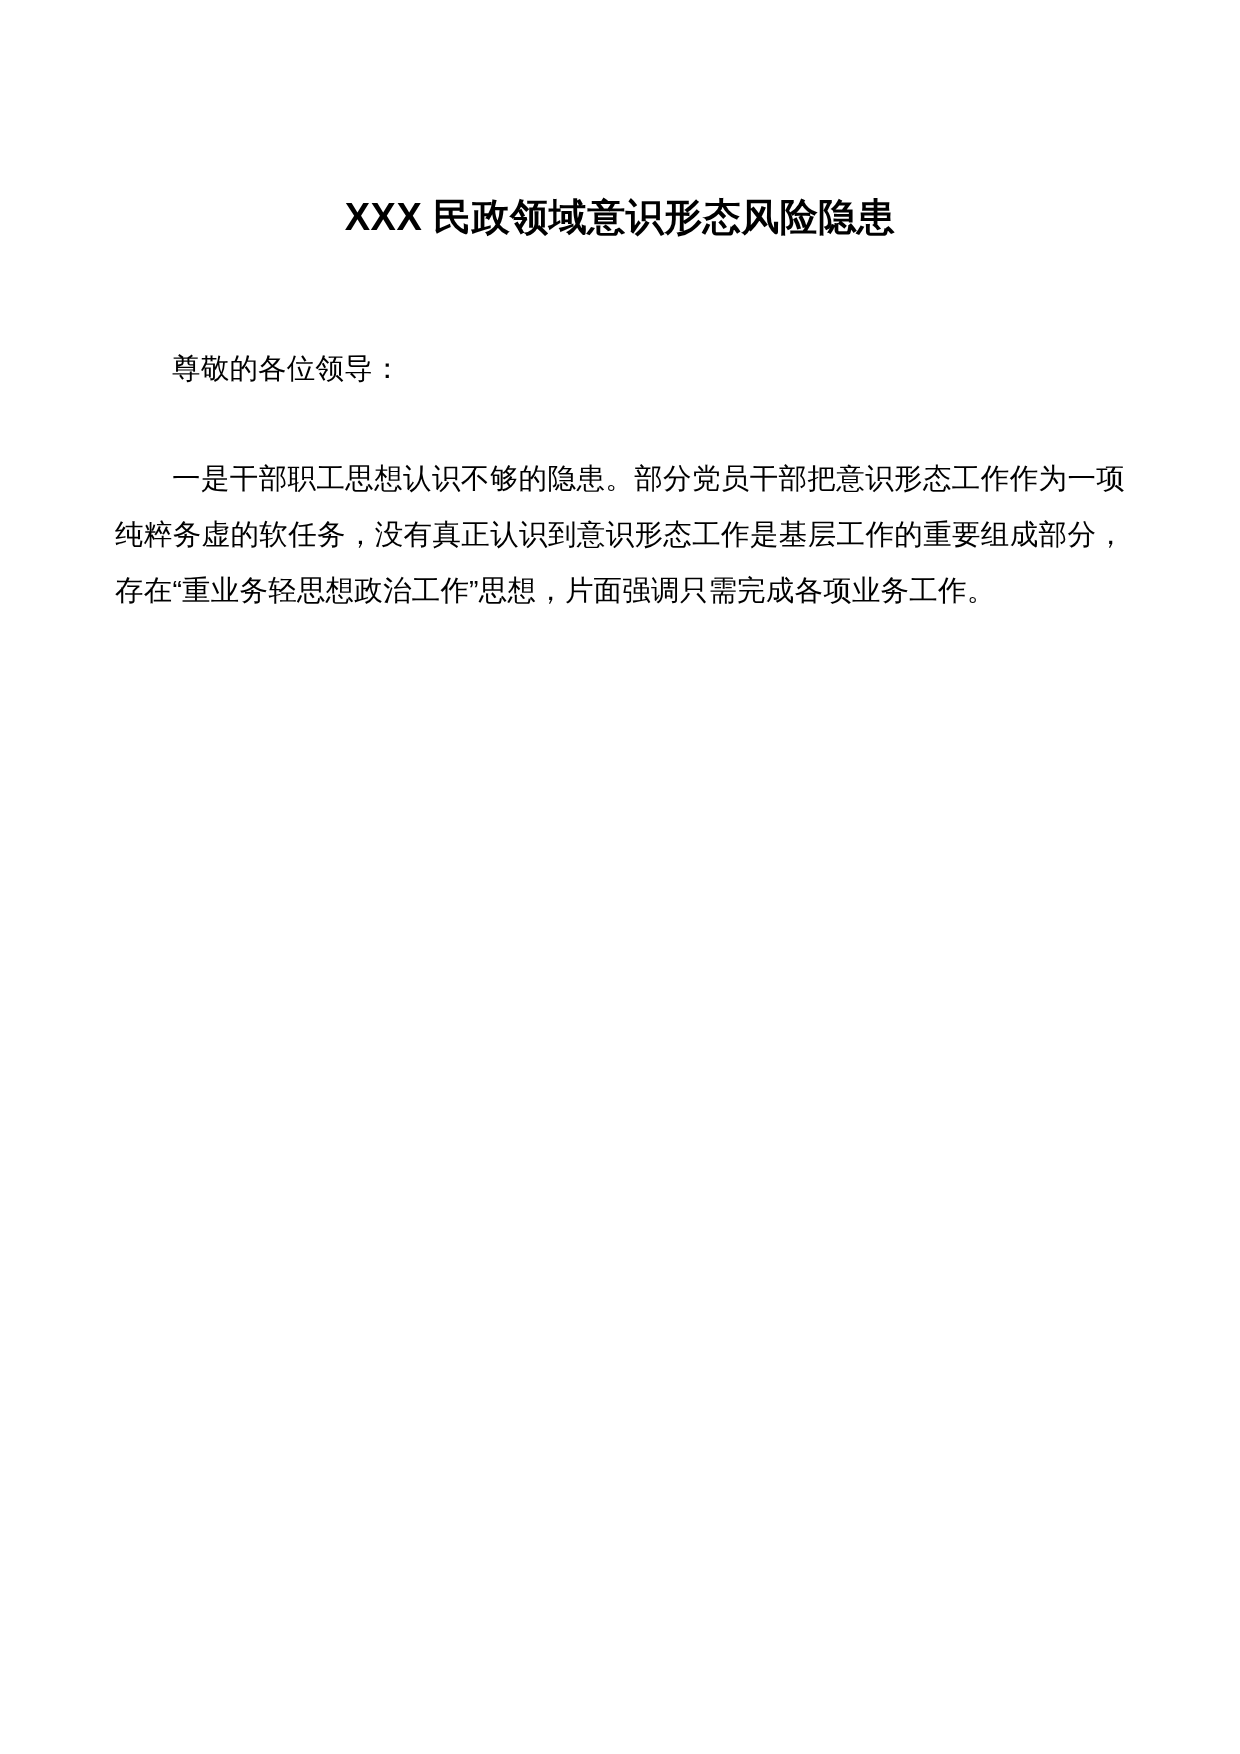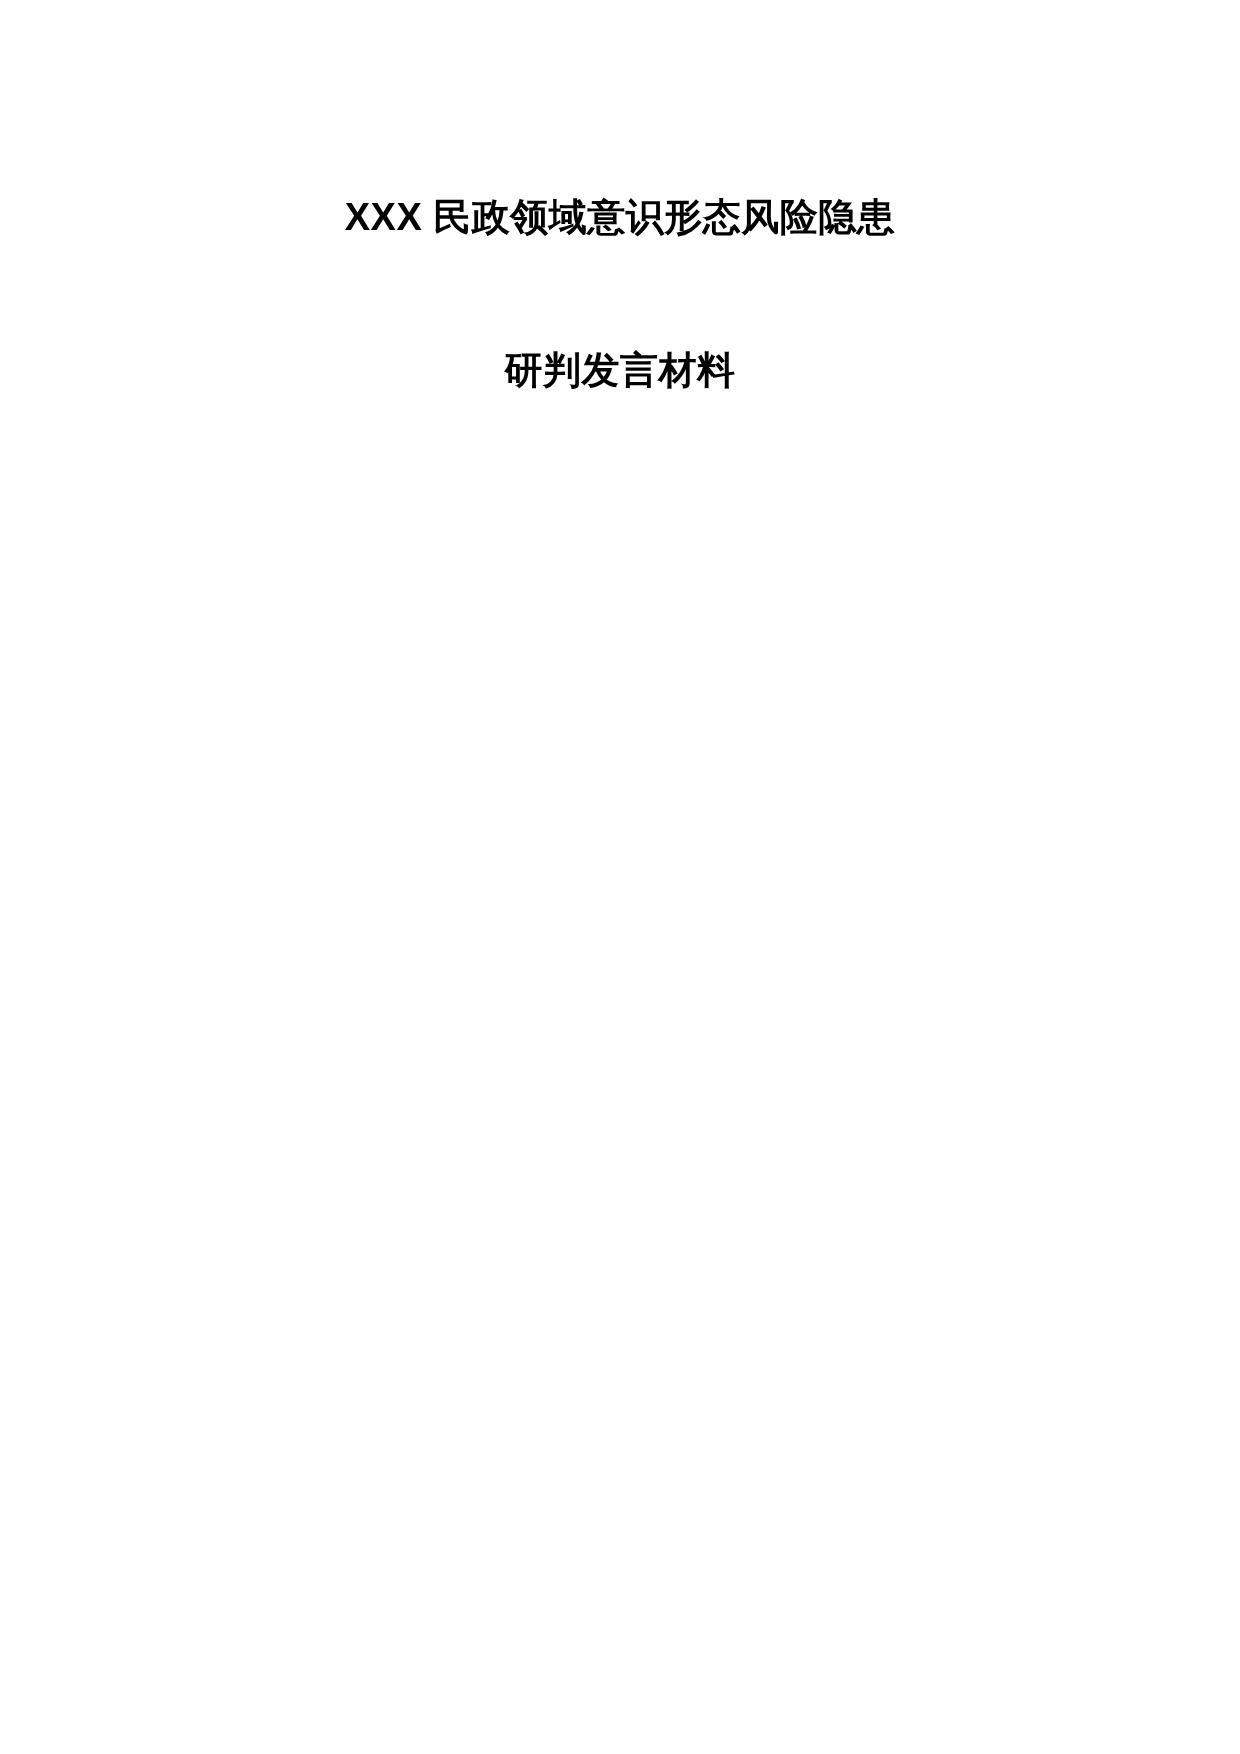--- a/index.html
+++ b/index.html
@@ -65,23 +65,24 @@
     margin-bottom: 0;
   }
 </style>
 </head>
 <body>
 
 <div class="page">
 
   <h1 class="doc-title title-line-1">XXX 民政领域意识形态风险隐患</h1>
 
-  <h1 class="doc-title title-line-2">研判发言材料</h1>
 
   <div class="body-block">
 
+    <p class="para indent">尊敬的各位领导：</p>
 
 
 
+    <p class="para indent">一是干部职工思想认识不够的隐患。部分党员干部把意识形态工作作为一项纯粹务虚的软任务，没有真正认识到意识形态工作是基层工作的重要组成部分，存在“重业务轻思想政治工作”思想，片面强调只需完成各项业务工作。</p>
 
   </div>
 
 </div>
 
 </body></html>

